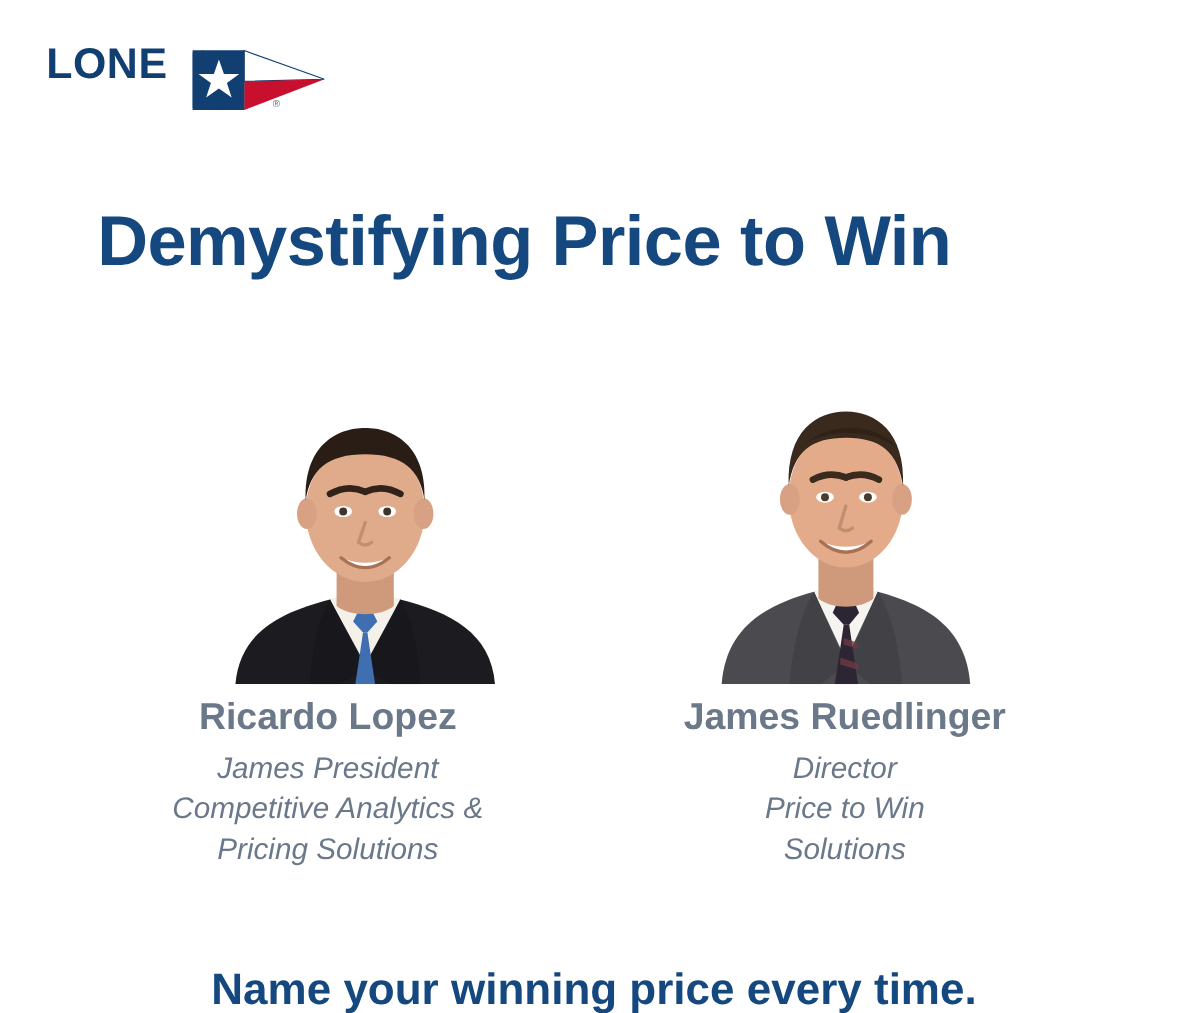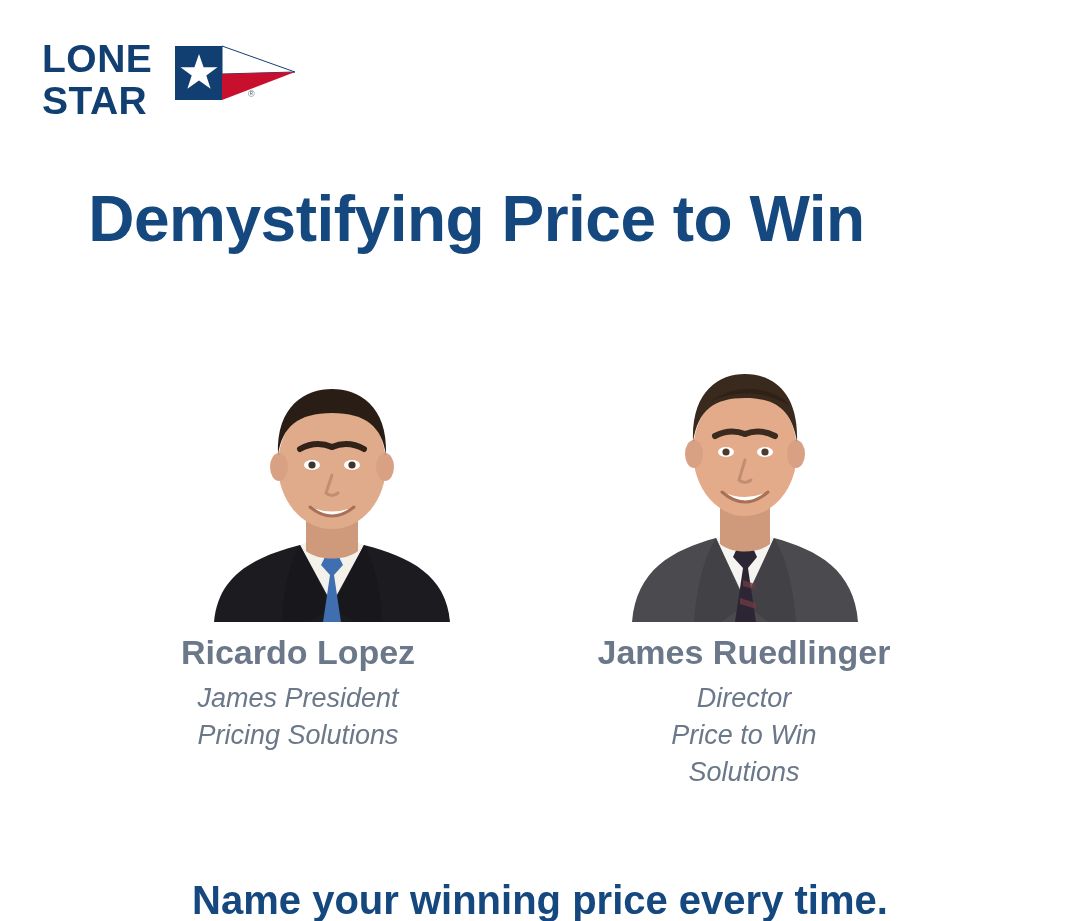--- a/index.html
+++ b/index.html
@@ -97,21 +97,21 @@
     height: 480px;
     padding-left: 11px;
   }
   .speaker {
     position: absolute;
     top: 0;
     width: 420px;
     height: 480px;
   }
   .speaker-left  { left: 88px; }
-  .speaker-right { left: 534px; }
+  .speaker-right { left: 558px; }
 
   .photo-wrap {
     position: absolute;
     top: 0;
     left: 0;
     width: 420px;
     height: 292px;
   }
   .photo {
     position: absolute;
@@ -169,21 +169,20 @@
   }
 </style>
 </head>
 <body>
 
 <div class="header">
 
   <div class="logo">
     <div class="logo-wordmark">
       <span class="logo-line">LONE</span>
-      <span class="logo-line">STAR</span>
     </div>
 
     <svg class="logo-pennant" viewBox="0 0 120 62">
 
       <polygon points="47,2 120,28 47,30" fill="#ffffff" stroke="#123F72" stroke-width="1"></polygon>
 
       <polygon points="47,30 120,28 47,56" fill="#C8102E"></polygon>
 
       <polygon points="0,2 47,2 47,56 0,56" fill="#123F72"></polygon>
       <polygon points="0,2 47,2 47,56 0,56" fill="#123F72"></polygon>
@@ -239,20 +238,21 @@
           <path d="M136 106 L130 124 q6 5 12 0" stroke="#c08f72" stroke-width="3" fill="none" stroke-linecap="round"></path>
 
           <path d="M114 138 q22 18 44 0 q-22 9 -44 0 Z" fill="#ffffff"></path>
           <path d="M114 138 q22 18 44 0" stroke="#a87055" stroke-width="3" fill="none" stroke-linecap="round"></path>
         </svg>
       </div>
     </div>
     <div class="speaker-name">Ricardo Lopez</div>
     <div class="speaker-role">
       <span>James President</span>
+      <span>Competitive Analytics &amp;</span>
       <span>Pricing Solutions</span>
     </div>
   </div>
 
   <div class="speaker speaker-right">
     <div class="photo-wrap">
       <div class="photo photo-b">
         <svg viewBox="0 0 244 278" width="244" height="278">
           <rect x="0" y="0" width="244" height="278" fill="#ffffff"></rect>
 

